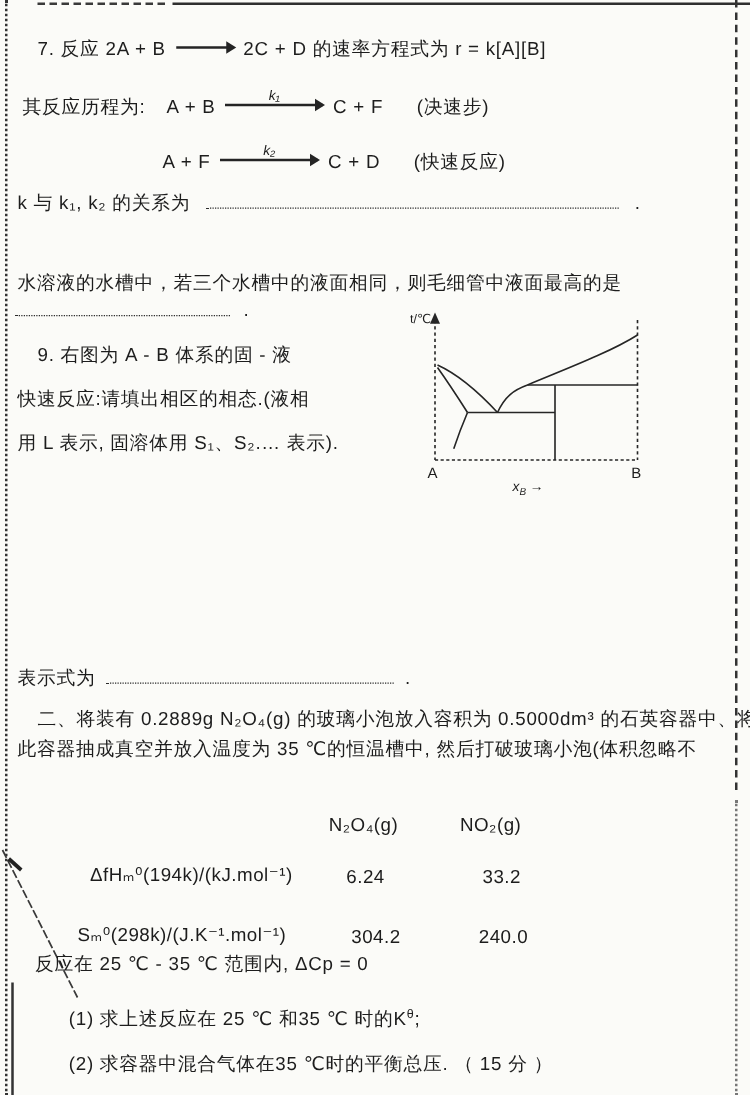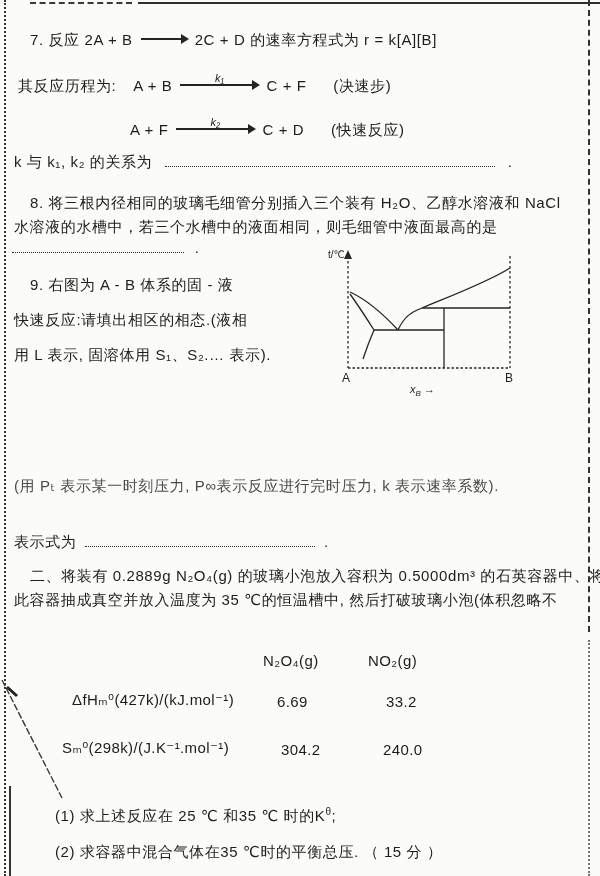--- a/index.html
+++ b/index.html
@@ -73,23 +73,20 @@
   <div class="line" style="left:130px; top:120px">
     <span>A + F</span><span class="rxn-arrow" style="width:78px"><span class="k-label">k₂</span></span><span>C + D</span>
     <span class="note-gap">(快速反应)</span>
   </div>
   <div class="line" style="left:14px; top:152px">
     <span>k 与 k₁, k₂ 的关系为</span>
     <span class="blank" style="width:330px; margin-left:8px"></span>
     <span style="margin-left:8px">.</span>
   </div>
 
-  <div class="line" style="left:30px; top:193px">
-    <span>8. 将三根内径相同的玻璃毛细管分别插入三个装有 H₂O、乙醇水溶液和 NaCl</span>
-  </div>
   <div class="line" style="left:14px; top:217px">
     <span>水溶液的水槽中，若三个水槽中的液面相同，则毛细管中液面最高的是</span>
   </div>
   <div class="line" style="left:12px; top:238px">
     <span class="blank" style="width:172px"></span>
     <span style="margin-left:6px">.</span>
   </div>
 
   <div class="line" style="left:30px; top:275px">
     <span>9. 右图为 A - B 体系的固 - 液</span>
@@ -114,48 +111,48 @@
       <path d="M72,84 C78,71 85,66 96,62 C122,51 162,36 184,22"></path>
       <line x1="96" y1="62" x2="184" y2="62"></line>
       <line x1="118" y1="62" x2="118" y2="122"></line>
     </g>
     <text x="2" y="12" font-size="10" fill="#1d1d1d">t/℃</text>
     <text x="16" y="136" font-size="12" fill="#1d1d1d">A</text>
     <text x="179" y="136" font-size="12" fill="#1d1d1d">B</text>
     <text x="84" y="147" font-size="11" font-style="italic" fill="#1d1d1d"><tspan>x</tspan><tspan dy="3" font-size="8">B</tspan><tspan dy="-3" font-style="normal"> →</tspan></text>
   </svg>
 
-  <div class="line faint" style="left:14px; top:476px">
-    <span>(用 Pₜ 表示某一时刻压力, P∞表示反应进行完时压力, k 表示速率系数).</span>
-  </div>
 
   <div class="line" style="left:14px; top:532px">
     <span>表示式为</span>
     <span class="blank" style="width:230px; margin-left:4px"></span>
     <span style="margin-left:4px">.</span>
   </div>
 
   <div class="line" style="left:30px; top:566px">
     <span>二、将装有 0.2889g N₂O₄(g) 的玻璃小泡放入容积为 0.5000dm³ 的石英容器中、将</span>
   </div>
   <div class="line" style="left:14px; top:590px">
     <span>此容器抽成真空并放入温度为 35 ℃的恒温槽中, 然后打破玻璃小泡(体积忽略不</span>
   </div>
 
   <div class="cell" style="left:263px; top:652px">N₂O₄(g)</div>
   <div class="cell" style="left:368px; top:652px">NO₂(g)</div>
 
-  <div class="cell" style="left:72px;  top:691px">ΔfHₘ⁰(427k)/(kJ.mol⁻¹)</div>
-  <div class="cell" style="left:277px; top:693px">6.69</div>
+  <div class="cell" style="left:72px;  top:691px">ΔfHₘ⁰(194k)/(kJ.mol⁻¹)</div>
+  <div class="cell" style="left:277px; top:693px">6.24</div>
   <div class="cell" style="left:386px; top:693px">33.2</div>
 
   <div class="cell" style="left:62px;  top:739px">Sₘ⁰(298k)/(J.K⁻¹.mol⁻¹)</div>
   <div class="cell" style="left:281px; top:741px">304.2</div>
   <div class="cell" style="left:383px; top:741px">240.0</div>
 
+  <div class="line" style="left:28px; top:762px">
+    <span>反应在 25 ℃ - 35 ℃ 范围内, ΔCp = 0</span>
+  </div>
 
   <div class="line" style="left:55px; top:802px">
     <span>(1) 求上述反应在 25 ℃ 和35 ℃ 时的K</span><sup class="theta">θ</sup><span>;</span>
   </div>
   <div class="line" style="left:55px; top:842px">
     <span>(2) 求容器中混合气体在35 ℃时的平衡总压. （ 15 分 ）</span>
   </div>
 
 </div>
 

